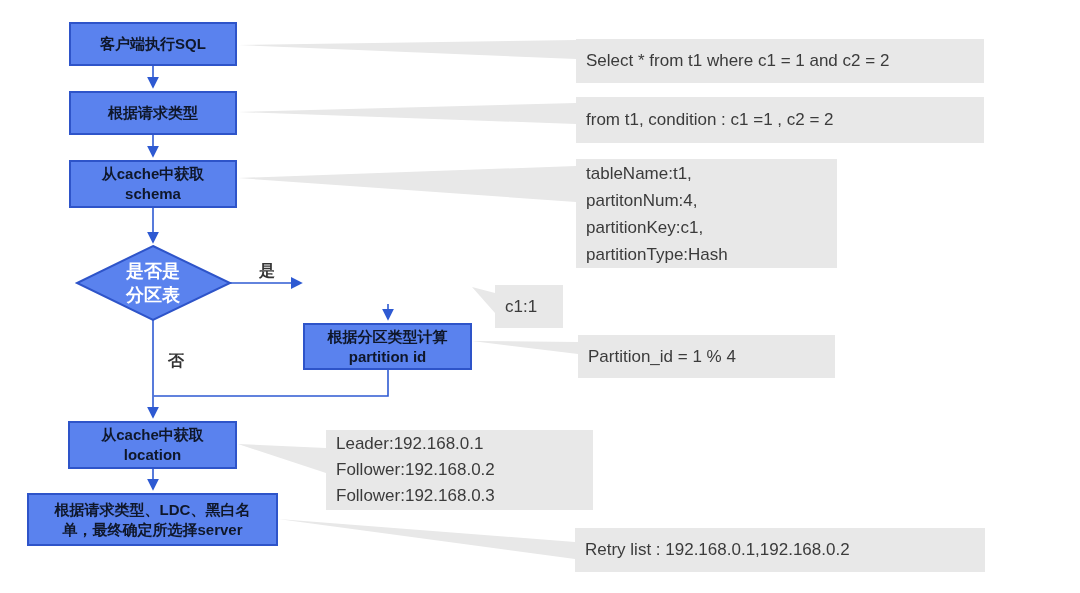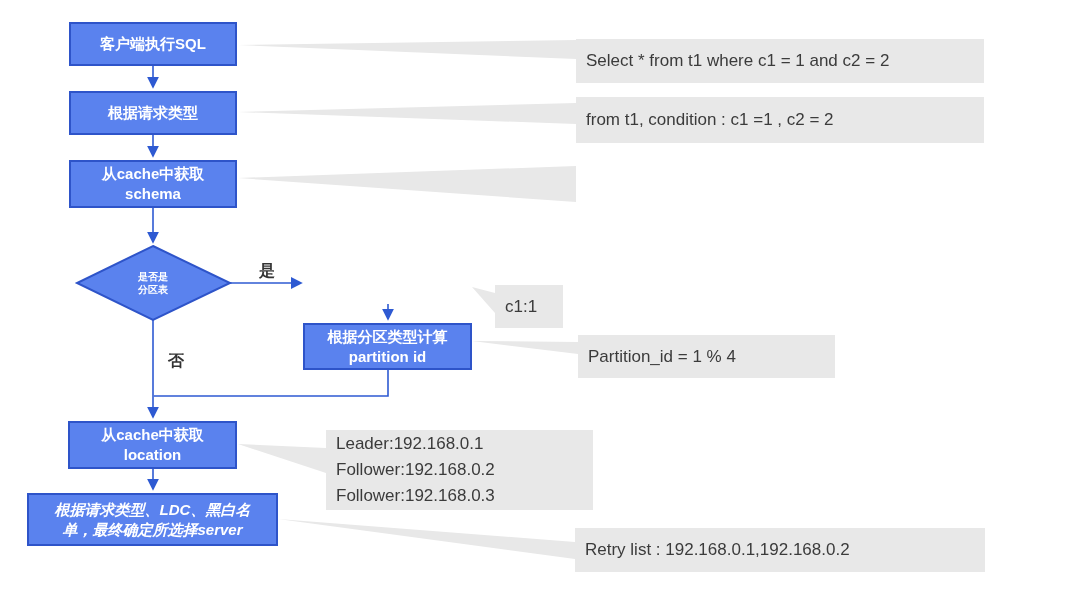--- a/index.html
+++ b/index.html
@@ -12,36 +12,36 @@
   }
   #connector-layer{position:absolute;left:0;top:0;width:1080px;height:593px;}
   .edge{stroke:var(--connector,#2e5ad2);stroke-width:1.6;fill:none;}
   .arrowhead{fill:var(--connector,#2e5ad2);}
   .wedge{fill:var(--callout-bg,#e8e8e8);}
   .diamond-shape{fill:var(--node-fill,#5a82ee);stroke:var(--node-border,#2e54c9);stroke-width:2;}
   .node{
     position:absolute;box-sizing:border-box;
     background:var(--node-fill,#5a82ee);
     border:2px solid var(--node-border,#2e54c9);
-    color:#ffffff;
+    color:#0f172a;
     display:flex;align-items:center;justify-content:center;
     text-align:center;font-size:15px;font-weight:600;line-height:1.32;
     white-space:pre-line;
   }
   #n1{left:69px;top:22px;width:168px;height:44px;}
   #n2{left:69px;top:91px;width:168px;height:44px;}
   #n3{left:69px;top:160px;width:168px;height:48px;}
   #n4{left:305px;top:262px;width:167px;height:42px;}
   #n5{left:303px;top:323px;width:169px;height:47px;}
   #n6{left:68px;top:421px;width:169px;height:48px;}
-  #n7{left:27px;top:493px;width:251px;height:53px;font-style:italic;}
+  #n7{left:27px;top:493px;width:251px;height:53px;}
   #diamond-label{
     position:absolute;left:93px;top:255px;width:120px;height:56px;
     display:flex;align-items:center;justify-content:center;text-align:center;
-    color:#fff;font-size:10px;font-weight:600;line-height:1.35;white-space:pre-line;
+    color:#fff;font-size:18px;font-weight:600;line-height:1.35;white-space:pre-line;
   }
   .callout{
     position:absolute;box-sizing:border-box;
     background:var(--callout-bg,#e8e8e8);
     color:var(--callout-text,#3b3b3b);
     display:flex;align-items:center;
     font-size:17px;font-weight:500;line-height:26px;
     padding:8px 10px;white-space:pre-line;
   }
   #c1{left:576px;top:39px;width:408px;height:44px;}
@@ -98,20 +98,24 @@
   <div class="node" id="n6">从cache中获取
 location</div>
   <div class="node" id="n7">根据请求类型、LDC、黑白名
 单，最终确定所选择server</div>
 
   <div class="elabel" id="lyes">是</div>
   <div class="elabel" id="lno">否</div>
 
   <div class="callout" id="c1">Select * from t1 where c1 = 1 and c2 = 2</div>
   <div class="callout" id="c2">from t1, condition : c1 =1 , c2 = 2</div>
+  <div class="callout" id="c3">tableName:t1,
+partitonNum:4,
+partitionKey:c1,
+partitionType:Hash</div>
   <div class="callout" id="c4">c1:1</div>
   <div class="callout" id="c5">Partition_id = 1 % 4</div>
   <div class="callout" id="c6">Leader:192.168.0.1
 Follower:192.168.0.2
 Follower:192.168.0.3</div>
   <div class="callout" id="c7">Retry list : 192.168.0.1,192.168.0.2</div>
 
 </div>
 
 </body></html>

